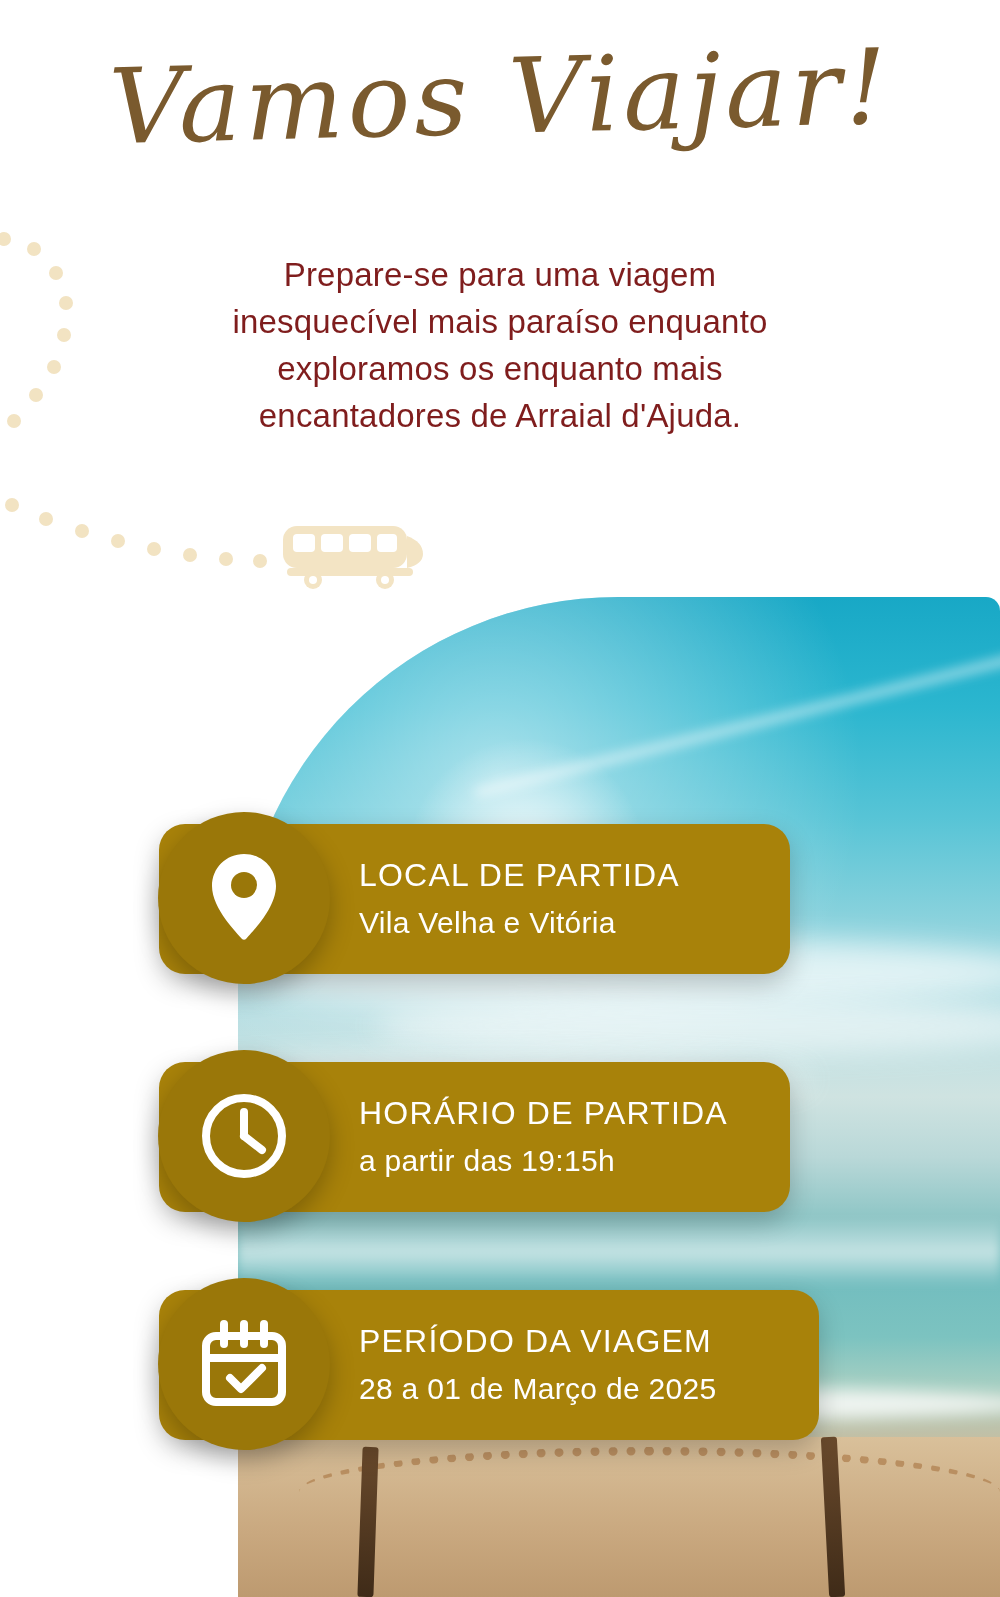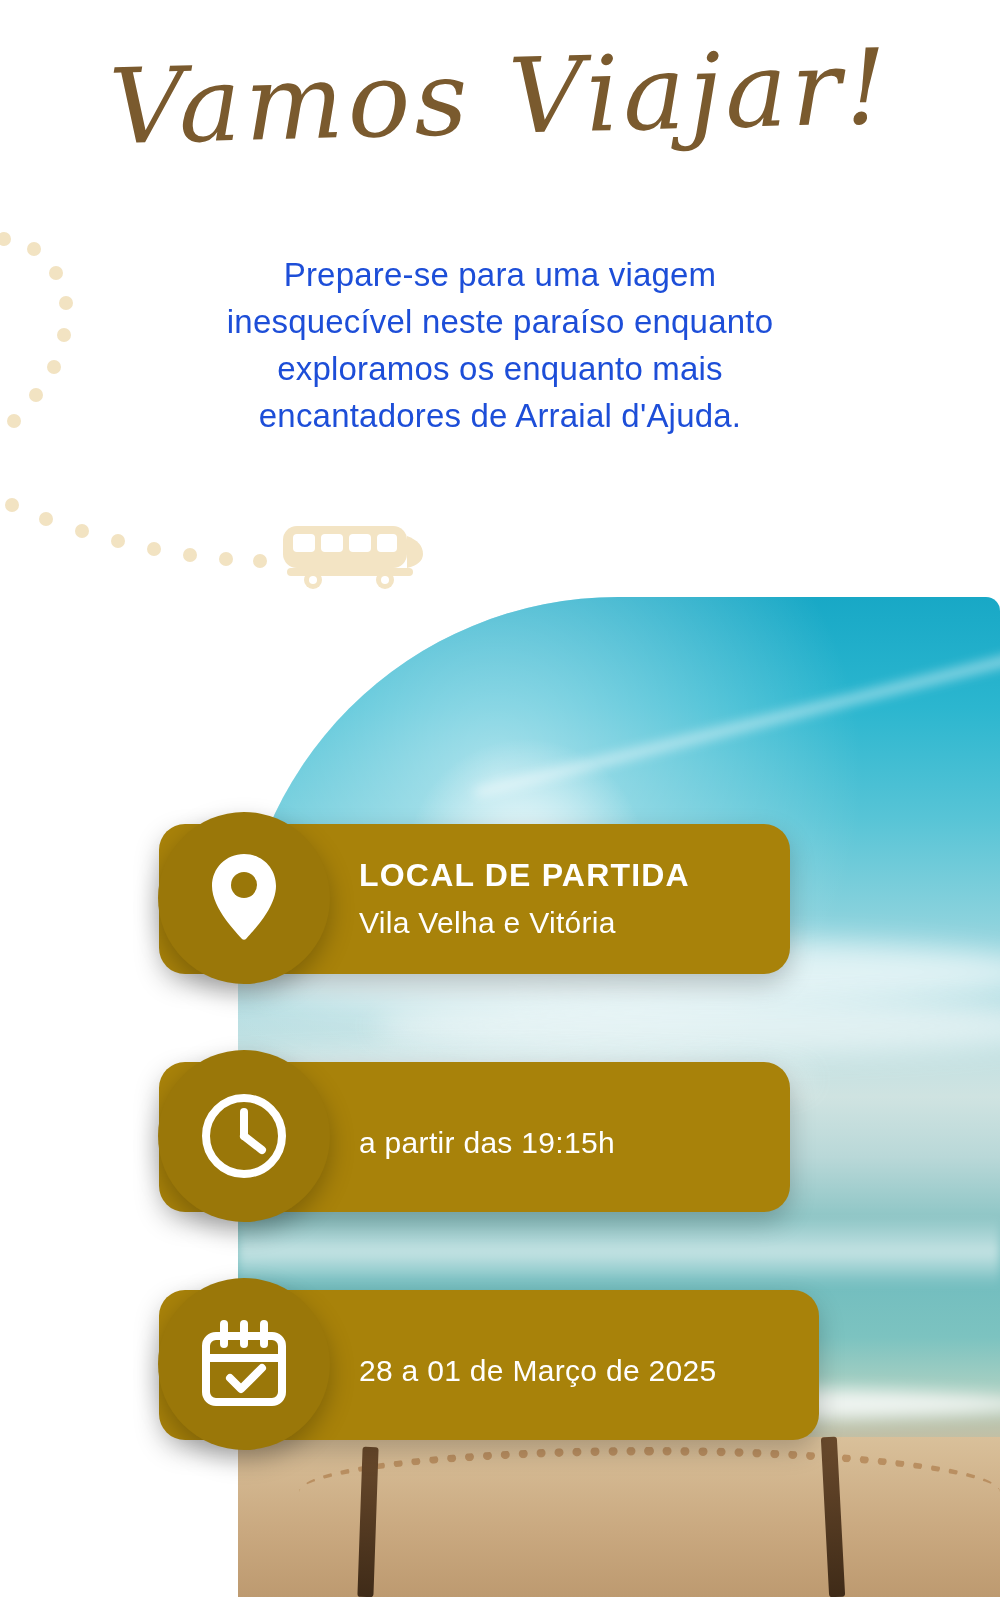--- a/index.html
+++ b/index.html
@@ -38,21 +38,21 @@
 
   
   .intro {
     position: absolute;
     top: 252px;
     left: 110px;
     width: 780px;
     text-align: center;
     font-size: 33px;
     line-height: 1.42;
-    color: #1d4ed8;
+    color: #7f1d1d;
     letter-spacing: 0.2px;
   }
   .intro b { font-weight: 400; }
 
   
   .dots {
     position: absolute;
     left: -40px;
     top: 225px;
     width: 470px;
@@ -201,21 +201,21 @@
     justify-content: center;
     box-shadow: 0 10px 24px rgba(0,0,0,0.25);
   }
   .card-text {
     margin-left: 200px;
     color: #ffffff;
     line-height: 1.16;
   }
   .card-title {
     font-size: 32px;
-    font-weight: 700;
+    font-weight: 400;
     letter-spacing: 1.2px;
   }
   .card-sub {
     font-size: 30px;
     font-weight: 400;
     letter-spacing: 0.3px;
     margin-top: 12px;
   }
 </style>
 </head>
@@ -245,21 +245,21 @@
         <circle cx="158" cy="316" r="7"></circle>
         <circle cx="194" cy="324" r="7"></circle>
       <circle cx="230" cy="330" r="7"></circle>
         <circle cx="266" cy="334" r="7"></circle>
         <circle cx="300" cy="336" r="7"></circle>
     </g>
   </svg>
 
   <div class="intro">
     <span>Prepare-se para uma viagem</span><br>
-    <span>inesquecível neste paraíso enquanto</span><br>
+    <span>inesquecível mais paraíso enquanto</span><br>
     <span>exploramos os enquanto mais</span><br>
     <span>encantadores de </span><b>Arraial d'Ajuda.</b>
   </div>
 
   <svg class="bus" viewBox="0 0 150 70">
     <g fill="#f3e4c4">
       <rect x="6" y="6" width="124" height="42" rx="14"></rect>
       <path d="M130 16 q16 6 16 18 q0 10 -16 14 z"></path>
       <rect x="10" y="48" width="126" height="8" rx="4"></rect>
     </g>
@@ -309,33 +309,35 @@
 
   <div class="card c-time">
     <div class="badge">
       <svg width="96" height="96" viewBox="0 0 96 96">
         <circle cx="48" cy="48" r="38" fill="none" stroke="#ffffff" stroke-width="8"></circle>
         <line x1="48" y1="48" x2="48" y2="24" stroke="#ffffff" stroke-width="8" stroke-linecap="round"></line>
         <line x1="48" y1="48" x2="66" y2="62" stroke="#ffffff" stroke-width="8" stroke-linecap="round"></line>
       </svg>
     </div>
     <div class="card-text">
+      <div class="card-title">HORÁRIO DE PARTIDA</div>
       <div class="card-sub">a partir das 19:15h</div>
     </div>
   </div>
 
   <div class="card c-period">
     <div class="badge">
       <svg width="100" height="100" viewBox="0 0 100 100">
         <rect x="12" y="22" width="76" height="66" rx="10" fill="none" stroke="#ffffff" stroke-width="8"></rect>
         <line x1="12" y1="44" x2="88" y2="44" stroke="#ffffff" stroke-width="8"></line>
         <line x1="30" y1="10" x2="30" y2="30" stroke="#ffffff" stroke-width="8" stroke-linecap="round"></line>
         <line x1="50" y1="10" x2="50" y2="30" stroke="#ffffff" stroke-width="8" stroke-linecap="round"></line>
         <line x1="70" y1="10" x2="70" y2="30" stroke="#ffffff" stroke-width="8" stroke-linecap="round"></line>
         <polyline points="36,64 47,75 68,54" fill="none" stroke="#ffffff" stroke-width="8" stroke-linecap="round" stroke-linejoin="round"></polyline>
       </svg>
     </div>
     <div class="card-text">
+      <div class="card-title">PERÍODO DA VIAGEM</div>
       <div class="card-sub">28 a 01 de Março de 2025</div>
     </div>
   </div>
 
 </div>
 
 </body></html>

